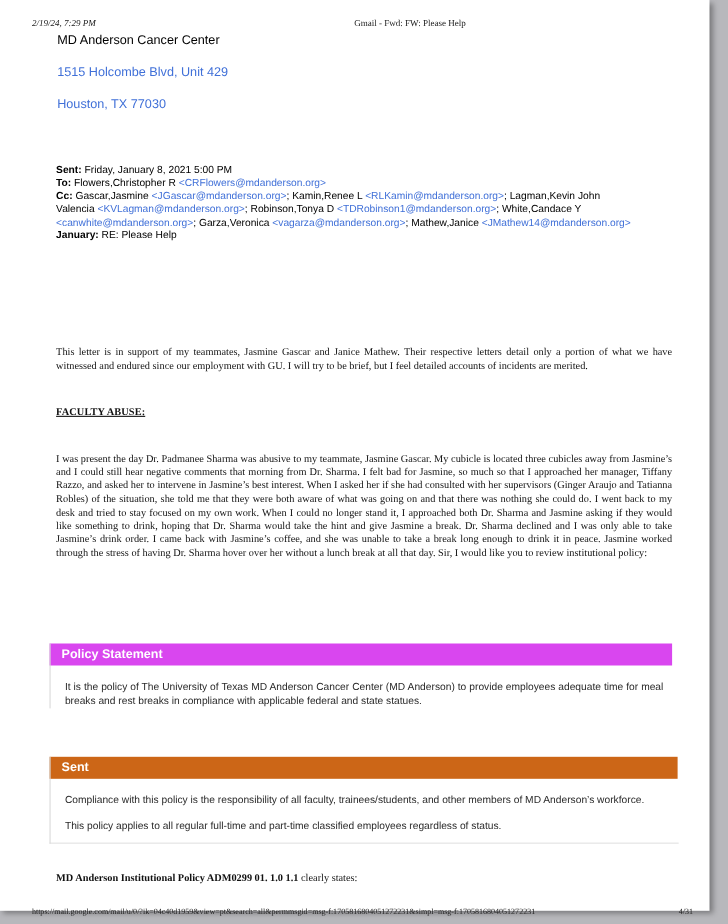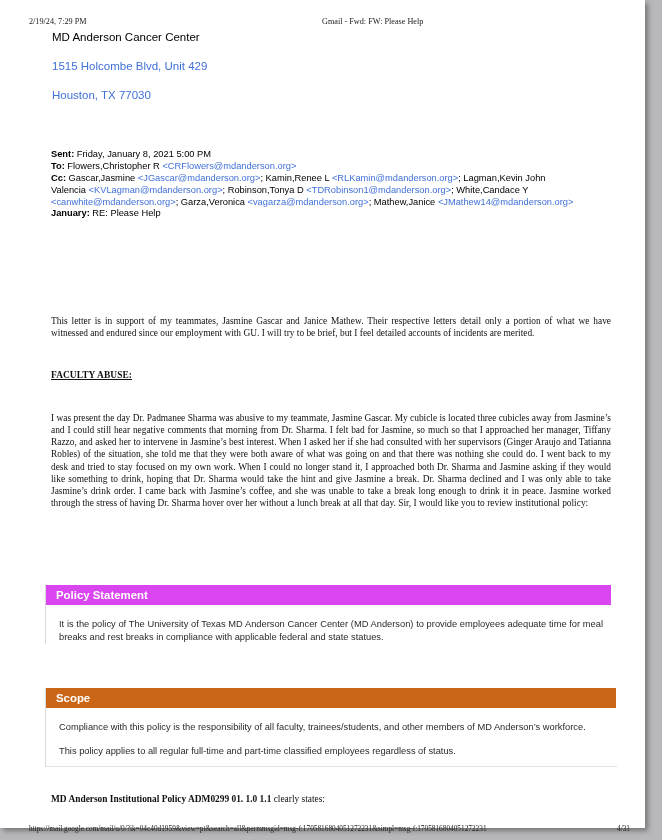--- a/index.html
+++ b/index.html
@@ -36,20 +36,21 @@
     height: 12px;
     font-family: "Liberation Serif", serif;
     font-size: 8.2px;
     color: #1b1b1b;
   }
   .print-header .ph-left {
     position: absolute;
     left: 29px;
     top: 0;
     white-space: nowrap;
+    font-style: italic;
   }
   .print-header .ph-right {
     position: absolute;
     left: 322px;
     top: 0;
     white-space: nowrap;
   }
 
   
   .letterhead {
@@ -226,21 +227,21 @@
       <div class="policy-bar bar-purple">Policy Statement</div>
       <div class="policy-body">
         <p>It is the policy of The University of Texas MD Anderson Cancer Center (MD Anderson) to provide employees adequate time for meal breaks and rest breaks in compliance with applicable federal and state statues.</p>
       </div>
     </div>
 
     <div style="height:44px"></div>
 
     <div class="policy-block">
       <div class="policy-rail"></div>
-      <div class="policy-bar bar-orange">Scope</div>
+      <div class="policy-bar bar-orange">Sent</div>
       <div class="policy-body">
         <p>Compliance with this policy is the responsibility of all faculty, trainees/students, and other members of MD Anderson’s workforce.</p>
         <p>This policy applies to all regular full-time and part-time classified employees regardless of status.</p>
       </div>
       <hr class="policy-rule">
     </div>
 
   </div>
 
   <div class="closing-line"><b>MD Anderson Institutional Policy ADM0299 01. 1.0 1.1</b><span> clearly states:</span></div>

